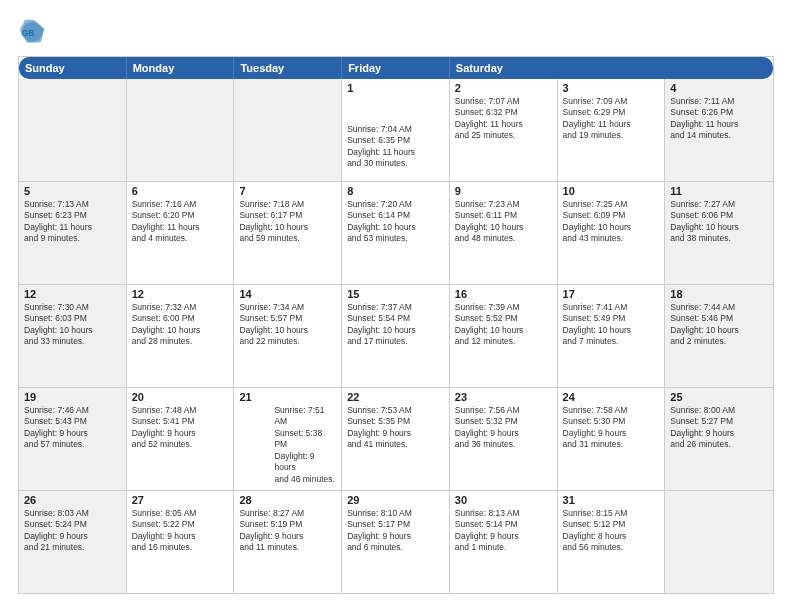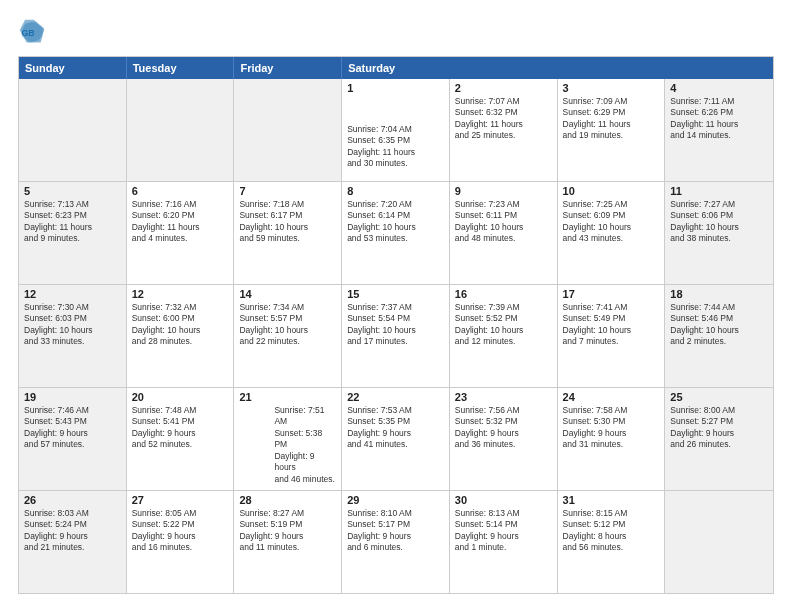--- a/index.html
+++ b/index.html
@@ -57,20 +57,21 @@
     .calendar {
       flex: 1;
       display: flex;
       flex-direction: column;
       border: 1px solid #ccc;
     }
     .cal-header-row {
       display: grid;
       grid-template-columns: repeat(7, 1fr);
       background: #2962a8;
+      border-radius: 10px;
     }
     .cal-header-cell {
       color: #fff;
       font-size: 11px;
       font-weight: bold;
       padding: 5px 6px;
       text-align: left;
       border-right: 1px solid #4a7cc5;
     }
     .cal-header-cell:last-child { border-right: none; }
@@ -130,20 +131,21 @@
     </div>
     <div class="title-block">
       <div class="title-month"></div>
       <div class="title-location"></div>
     </div>
   </div>
 
   <div class="calendar">
     <div class="cal-header-row">
     <div class="cal-header-cell">Sunday</div>
+        <div class="cal-header-cell">Monday</div>
         <div class="cal-header-cell">Tuesday</div>
         <div class="cal-header-cell">Friday</div>
         <div class="cal-header-cell">Saturday</div>
       </div>
     <div class="cal-body">
     <div class="cal-week">
           <div class="cal-cell shaded empty"></div>
           <div class="cal-cell shaded empty"></div>
           <div class="cal-cell shaded empty"></div>
           <div class="cal-cell">

